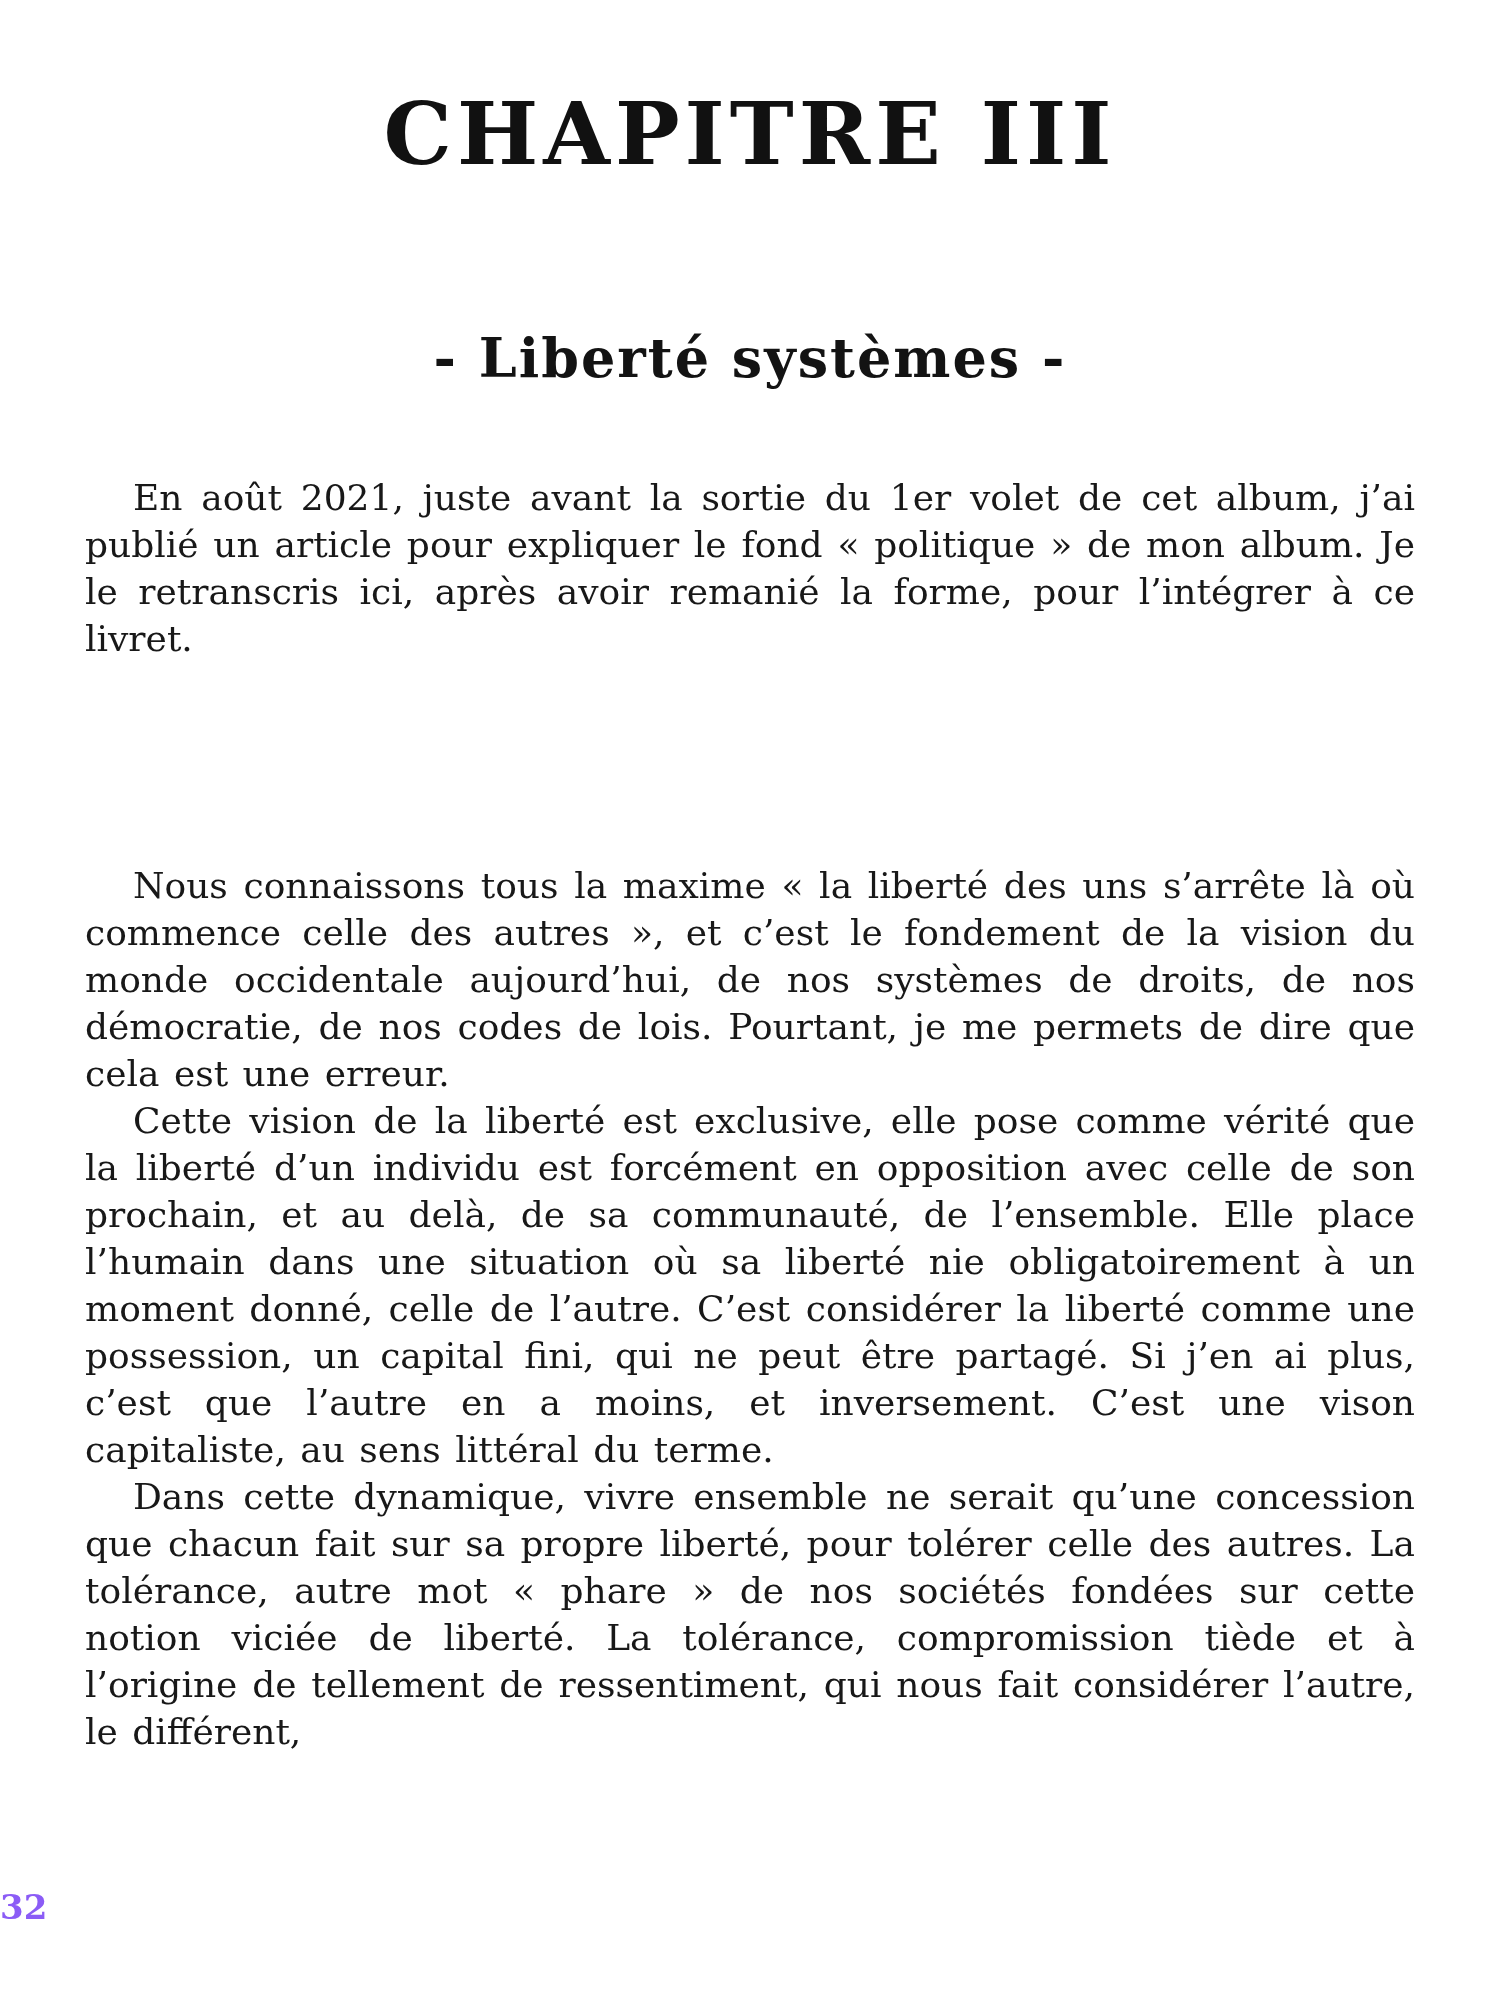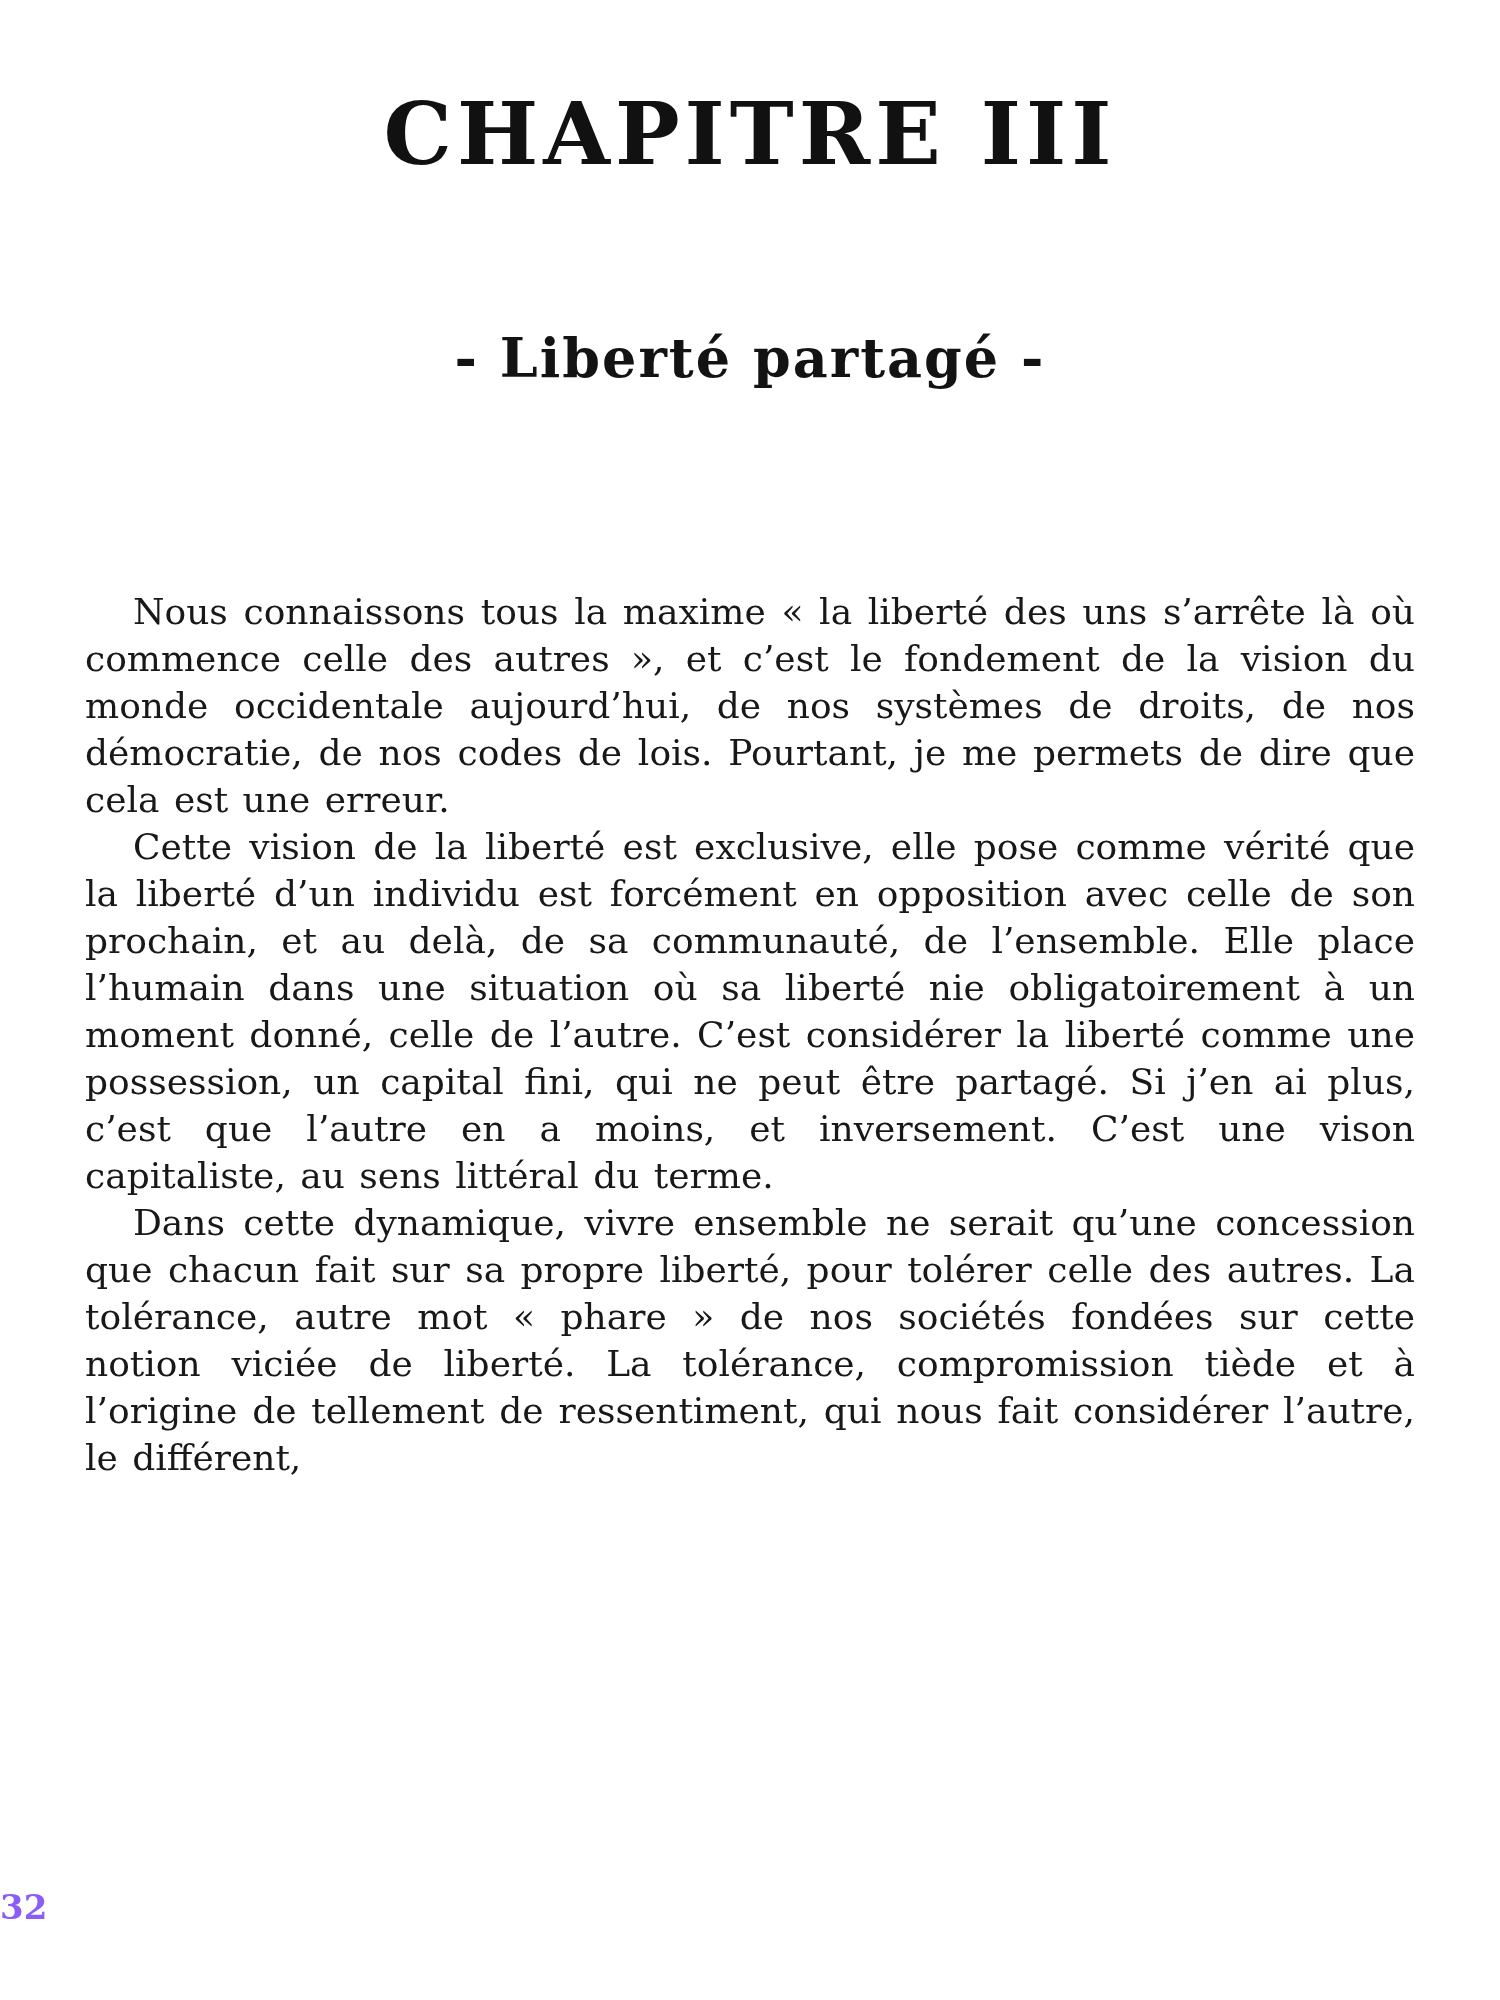--- a/index.html
+++ b/index.html
@@ -65,23 +65,24 @@
     color: #8b5cf6;
     font-weight: 700;
   }
 </style>
 </head>
 <body>
 
 <div class="page">
   <h1 class="chapter-title">CHAPITRE III</h1>
 
-  <h2 class="chapter-subtitle">- Liberté partagé -</h2>
+  <h2 class="chapter-subtitle">- Liberté systèmes -</h2>
 
   <div class="body-text">
+    <p class="para">En août 2021, juste avant la sortie du 1er volet de cet album, j’ai publié un article pour expliquer le fond « politique » de mon album. Je le retranscris ici, après avoir remanié la forme, pour l’intégrer à ce livret.</p>
 
     <p class="para section-gap">Nous connaissons tous la maxime « la liberté des uns s’arrête là où commence celle des autres », et c’est le fondement de la vision du monde occidentale aujourd’hui, de nos systèmes de droits, de nos démocratie, de nos codes de lois. Pourtant, je me permets de dire que cela est une erreur.</p>
 
     <p class="para">Cette vision de la liberté est exclusive, elle pose comme vérité que la liberté d’un individu est forcément en opposition avec celle de son prochain, et au delà, de sa communauté, de l’ensemble. Elle place l’humain dans une situation où sa liberté nie obligatoirement à un moment donné, celle de l’autre. C’est considérer la liberté comme une possession, un capital fini, qui ne peut être partagé. Si j’en ai plus, c’est que l’autre en a moins, et inversement. C’est une vison capitaliste, au sens littéral du terme.</p>
 
     <p class="para">Dans cette dynamique, vivre ensemble ne serait qu’une concession que chacun fait sur sa propre liberté, pour tolérer celle des autres. La tolérance, autre mot « phare » de nos sociétés fondées sur cette notion viciée de liberté. La tolérance, compromission tiède et à l’origine de tellement de ressentiment, qui nous fait considérer l’autre, le différent,</p>
   </div>
 
   <div class="page-number">32</div>
 </div>

